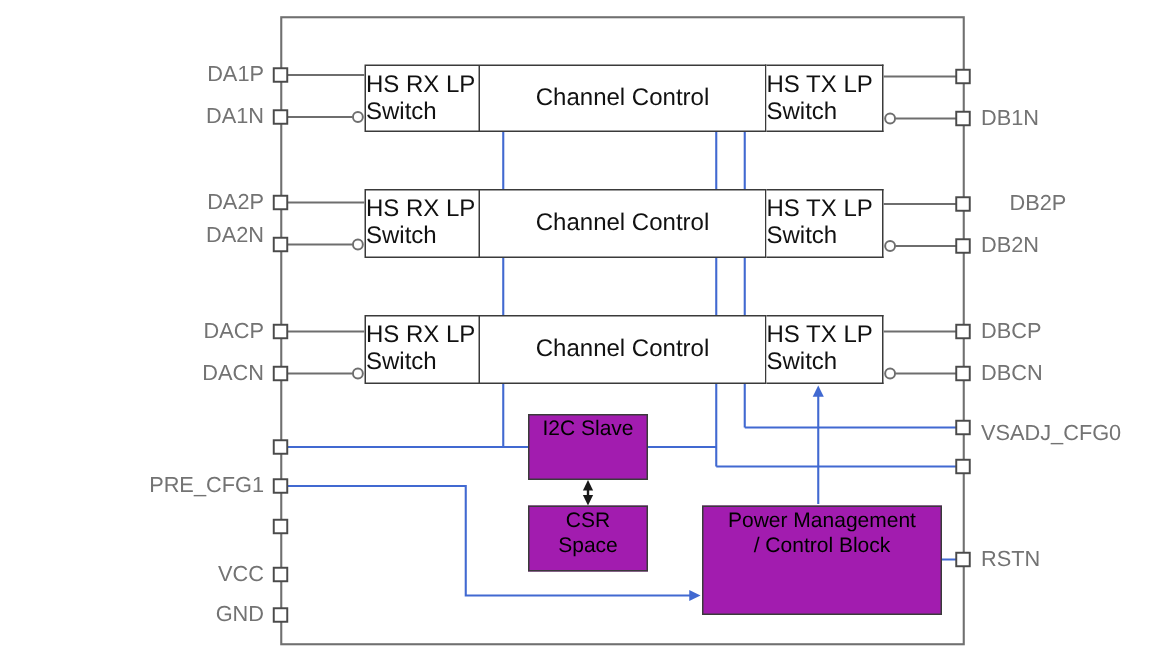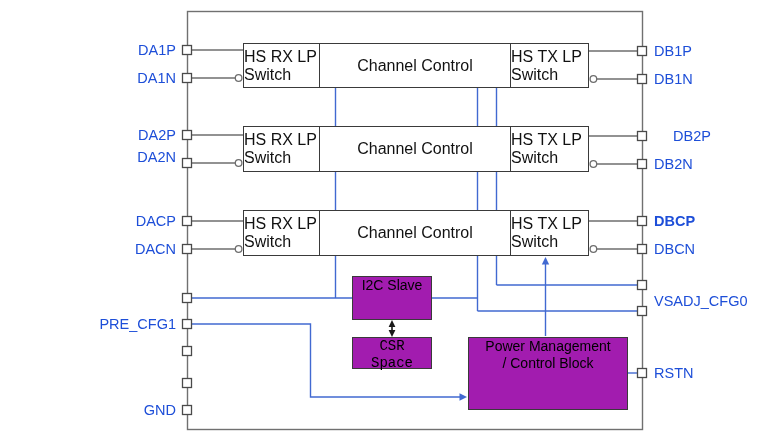--- a/index.html
+++ b/index.html
@@ -15,21 +15,21 @@
   .blk .txt{
     white-space:pre-line;text-align:center;font-size:14px;line-height:16.5px;color:#000;
   }
   .chrow{position:absolute;z-index:2;display:flex;box-sizing:border-box;}
   .chrow .cell{
     background:#fff;border:1.5px solid #3a3a3a;box-sizing:border-box;
     display:flex;align-items:center;justify-content:center;
   }
   .chrow .cell + .cell{border-left:none;}
   .pinlabel{
-    position:absolute;z-index:3;height:18px;line-height:18px;font-size:14.5px;color:#1d4ed8;
+    position:absolute;z-index:3;height:18px;line-height:18px;font-size:14.5px;color:#737373;
   }
   .pl-left{left:40px;width:136px;text-align:right;}
   .pl-right{left:654px;width:125px;text-align:left;}
 </style>
 </head>
 <body>
 
 <div id="stage">
 
   <svg id="wires" width="781" height="441" viewBox="0 0 781 441">
@@ -162,41 +162,41 @@
     <div class="cell" style="width:78px;">
       <div class="txt">HS TX
 LP Switch</div>
     </div>
   </div>
 
   <div class="blk" style="left:352px;top:276px;width:80px;height:44px;">
     <div class="txt">I2C Slave</div>
   </div>
 
-  <div class="blk" style="left:352px;top:337px;width:80px;height:32px;font-family:Liberation Mono, monospace;">
+  <div class="blk" style="left:352px;top:337px;width:80px;height:44px;">
     <div class="txt">CSR
 Space</div>
   </div>
 
   <div class="blk" style="left:468px;top:337px;width:160px;height:73px;">
     <div class="txt">Power Management
 / Control Block</div>
   </div>
 
   <div class="pinlabel pl-left" style="top:41px;">DA1P</div>
   <div class="pinlabel pl-left" style="top:69px;">DA1N</div>
   <div class="pinlabel pl-left" style="top:126px;">DA2P</div>
   <div class="pinlabel pl-left" style="top:148px;">DA2N</div>
   <div class="pinlabel pl-left" style="top:212px;">DACP</div>
   <div class="pinlabel pl-left" style="top:240px;">DACN</div>
   <div class="pinlabel pl-left" style="top:315px;">PRE_CFG1</div>
+  <div class="pinlabel pl-left" style="top:374px;">VCC</div>
   <div class="pinlabel pl-left" style="top:401px;">GND</div>
 
-  <div class="pinlabel pl-right" style="top:42px;">DB1P</div>
   <div class="pinlabel pl-right" style="top:70px;">DB1N</div>
   <div class="pinlabel pl-right" style="top:127px;margin-left:19px;">DB2P</div>
   <div class="pinlabel pl-right" style="top:155px;">DB2N</div>
-  <div class="pinlabel pl-right" style="top:212px;font-weight:bold;">DBCP</div>
+  <div class="pinlabel pl-right" style="top:212px;">DBCP</div>
   <div class="pinlabel pl-right" style="top:240px;">DBCN</div>
-  <div class="pinlabel pl-right" style="top:292px;">VSADJ_CFG0</div>
+  <div class="pinlabel pl-right" style="top:280px;">VSADJ_CFG0</div>
   <div class="pinlabel pl-right" style="top:364px;">RSTN</div>
 
 </div>
 
 </body></html>

